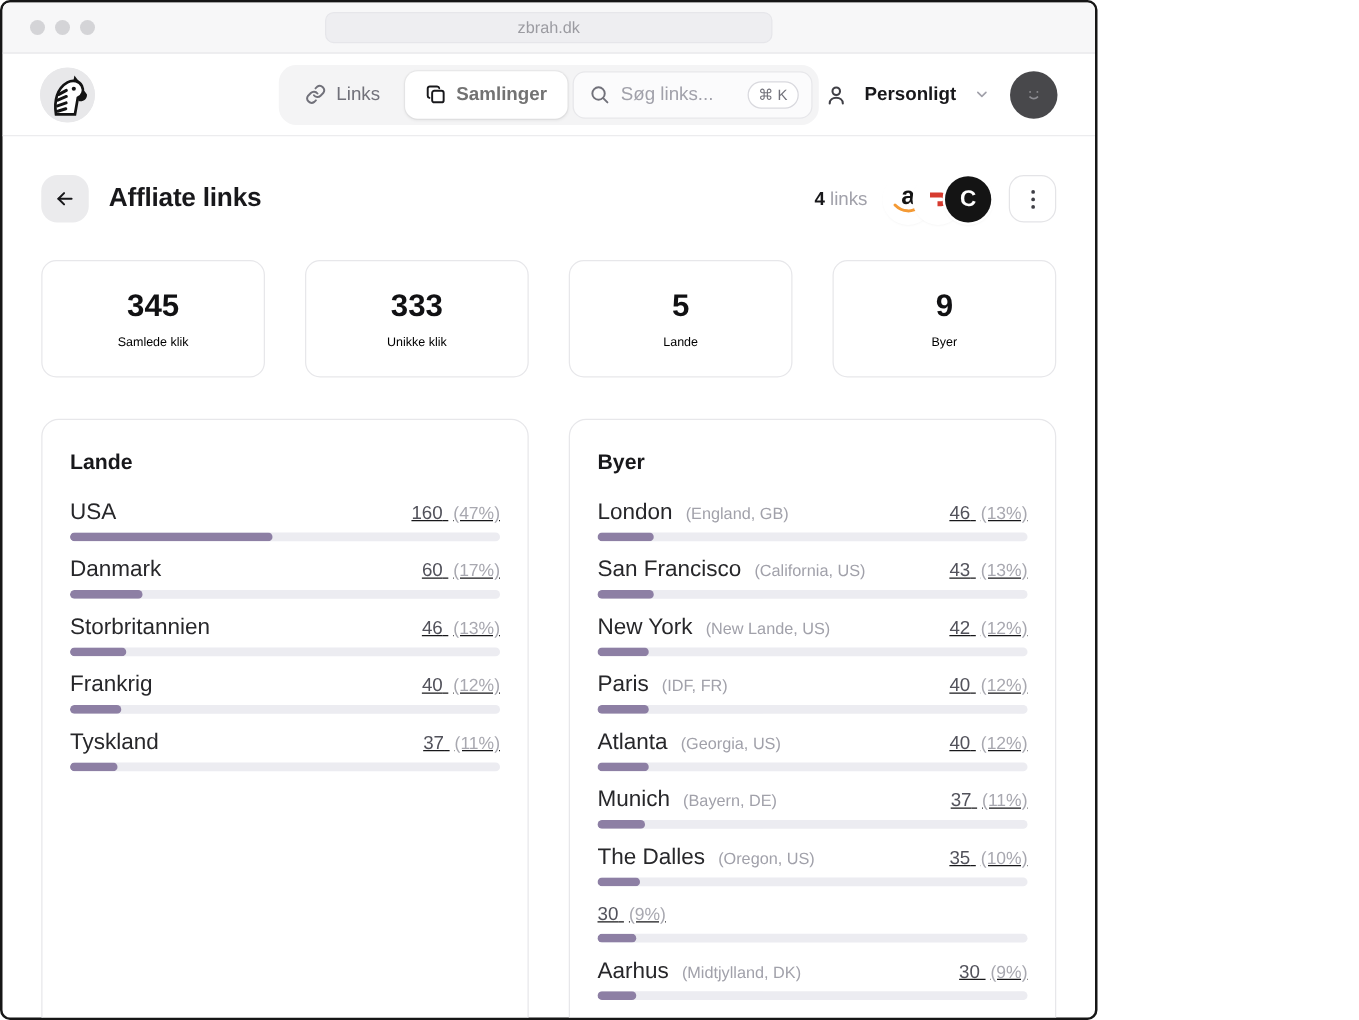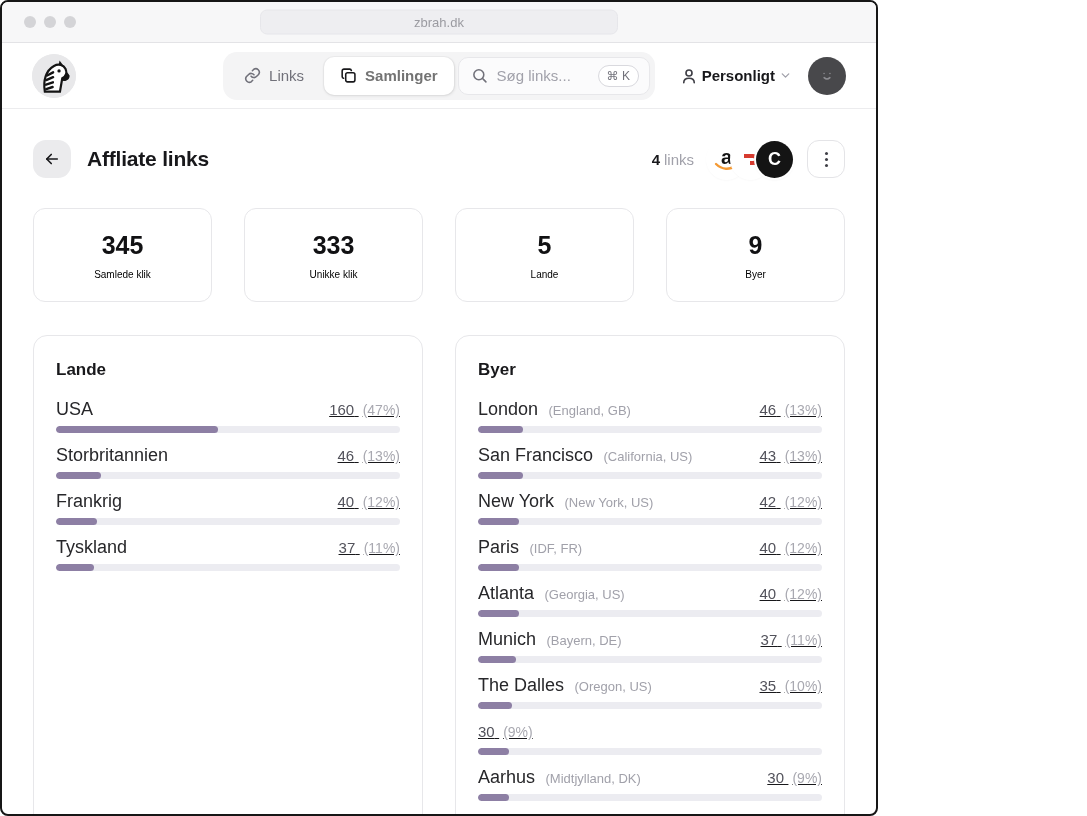--- a/index.html
+++ b/index.html
@@ -31,21 +31,21 @@
   .nav-item.active { background:#fff; color:#737373; font-weight:700;
                      box-shadow:0 1px 3px rgba(0,0,0,.09), 0 0 0 1px rgba(0,0,0,.03); }
   .nav-search { display:flex; align-items:center; gap:9px; height:38px; padding:0 10px 0 12px;
                 background:#fbfbfc; border:1px solid #e7e7ea; border-radius:10px; }
   .nav-search input { border:none; outline:none; background:transparent; width:92px;
                       font-size:15px; color:#52525b; font-family:inherit; }
   .nav-search input::placeholder { color:#a1a1aa; }
   .kbd { font-size:12px; color:#71717a; border:1px solid #d9d9de; border-radius:999px;
          padding:3px 8px; white-space:nowrap; background:#fff; }
   .account-group { margin-left:auto; display:flex; align-items:center; gap:16px; }
-  .account-btn { display:flex; align-items:center; gap:4px; font-size:15px; font-weight:600;
+  .account-btn { display:flex; align-items:center; gap:14px; font-size:15px; font-weight:600;
                  color:#18181b; background:none; border:none; cursor:pointer; font-family:inherit; }
   .avatar { width:38px; height:38px; border-radius:50%; background:#48484b;
             display:flex; align-items:center; justify-content:center; }
 
   
   .title-row { display:flex; align-items:center; padding:31px 31px 0 31px; }
   .back-btn { width:38px; height:38px; border-radius:13px; background:#ebebed; border:none;
               display:flex; align-items:center; justify-content:center; cursor:pointer; }
   .page-title { font-size:21px; font-weight:800; letter-spacing:-.2px; margin-left:16px; }
   .title-right { margin-left:auto; display:flex; align-items:center; gap:14px; }
@@ -250,20 +250,35 @@
       <div class="row-vals">
         <span class="row-value">160</span>
         <span class="row-pct">(47%)</span>
       </div>
     </div>
     <div class="bar-track">
       <div class="bar-fill" style="width: 47%;"></div>
     </div>
   </div>
 
+  <div class="metric-row">
+    <div class="row-head">
+      <div>
+        <span class="row-name">Danmark</span>
+        
+      </div>
+      <div class="row-vals">
+        <span class="row-value">60</span>
+        <span class="row-pct">(17%)</span>
+      </div>
+    </div>
+    <div class="bar-track">
+      <div class="bar-fill" style="width: 17%;"></div>
+    </div>
+  </div>
 
   <div class="metric-row">
     <div class="row-head">
       <div>
         <span class="row-name">Storbritannien</span>
         
       </div>
       <div class="row-vals">
         <span class="row-value">46</span>
         <span class="row-pct">(13%)</span>
@@ -339,21 +354,21 @@
     </div>
     <div class="bar-track">
       <div class="bar-fill" style="width: 13%;"></div>
     </div>
   </div>
 
   <div class="metric-row">
     <div class="row-head">
       <div>
         <span class="row-name">New York</span>
-        <span class="row-region">(New York, US)</span>
+        <span class="row-region">(New Lande, US)</span>
       </div>
       <div class="row-vals">
         <span class="row-value">42</span>
         <span class="row-pct">(12%)</span>
       </div>
     </div>
     <div class="bar-track">
       <div class="bar-fill" style="width: 12%;"></div>
     </div>
   </div>

